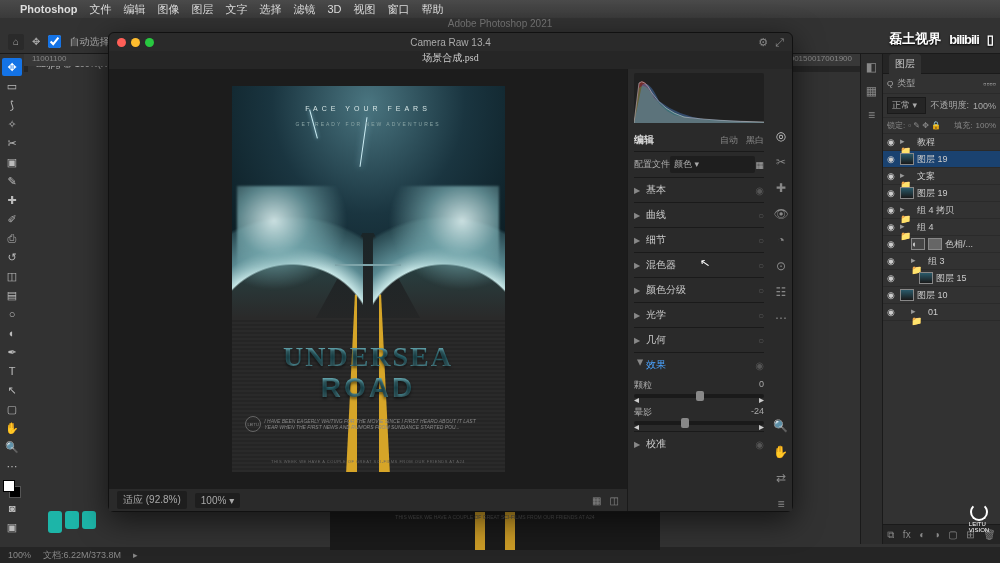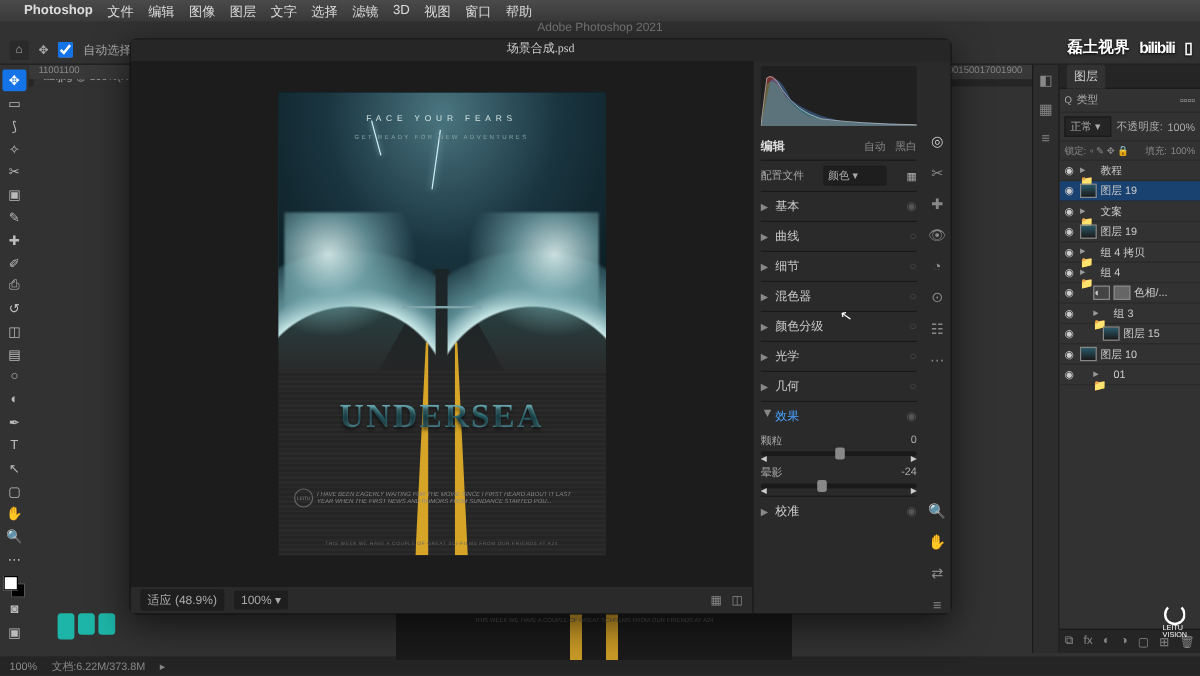--- a/index.html
+++ b/index.html
@@ -100,21 +100,21 @@
 
 
 .craw-side { width:165px; background:#2a2a2a; border-left:1px solid #1a1a1a; display:flex; }
 .craw-sidetools { width:22px; background:#2a2a2a; display:flex; flex-direction:column; align-items:center; padding-top:60px; gap:12px; color:#888; font-size:12px;}
 .craw-sidepanel { flex:1; display:flex; flex-direction:column; padding:4px 6px 0 6px; }
 .histo { height:50px; background:#202020; position:relative; border-radius:2px; margin-bottom:6px;}
 .histo svg { width:100%; height:100%; }
 .edit-hdr { display:flex; align-items:center; font-size:10px; color:#ddd; padding:4px 0; border-bottom:1px solid #1a1a1a;}
 .edit-hdr .auto { margin-left:auto; font-size:9px; color:#888; cursor:pointer;}
 .edit-hdr .bw { margin-left:8px; font-size:9px; color:#888; cursor:pointer;}
-.profile-row { display:flex; align-items:center; gap:16px; padding:4px 0; font-size:9px; color:#aaa;}
+.profile-row { display:flex; align-items:center; gap:0; padding:4px 0; font-size:9px; color:#aaa;}
 .profile-sel { flex:1; background:#1e1e1e; padding:2px 4px; border-radius:2px; cursor:pointer;}
 .section { display:flex; align-items:center; padding:5px 0; font-size:10px; color:#ccc; cursor:pointer; border-top:1px solid #1a1a1a;}
 .section .chev { width:12px; color:#888; font-size:8px;}
 .section .eye2 { margin-left:auto; color:#555; font-size:10px;}
 .section.open .chev { transform:rotate(90deg);}
 .section.highlight { color:#4aa3ff;}
 .slider-row { padding:2px 0 6px 0;}
 .slider-row .lbl { display:flex; justify-content:space-between; font-size:9px; color:#aaa; margin-bottom:2px;}
 .slider-row .track { height:4px; background:#1a1a1a; border-radius:2px; position:relative;}
 .slider-row .thumb { position:absolute; top:-3px; width:8px; height:10px; background:#888; border-radius:2px; cursor:pointer;}
@@ -331,47 +331,58 @@
     <div class="swirl"></div>
     <div>LEITU<br>VISION</div>
   </div>
 <div class="vid-marks">
     <span></span>
     <span></span>
     <span></span>
   </div>
 
 <div class="craw">
+  <div class="craw-titlebar">
+    <div class="craw-traffic">
+        <span class="tr-r"></span>
+        <span class="tr-y"></span>
+        <span class="tr-g"></span>
+      </div>
+    <span>Camera Raw 13.4</span>
+    <span class="craw-gear">⚙</span>
+    <span class="craw-full">⤢</span>
+  </div>
   <div class="craw-subtitle">场景合成.psd</div>
   <div class="craw-body">
     <div class="craw-preview">
       <div class="craw-canvas">
         <div class="poster">
           <div class="sky"></div>
           <div class="lightning"></div>
             <div class="lightning2"></div>
           <div class="road"></div>
           <div class="road-texture"></div>
           <div class="line l1"></div>
             <div class="line l2"></div>
           <div class="wave l"></div>
             <div class="wave r"></div>
           <div class="wave-foam-l"></div>
             <div class="wave-foam-r"></div>
           <div class="horizon"></div>
           <div class="tag1">FACE YOUR FEARS</div>
           <div class="tag2">GET READY FOR NEW ADVENTURES</div>
           <div class="title1">UNDERSEA</div>
+          <div class="title2">ROAD</div>
           <div class="badge">LEITU</div>
           <div class="desc">I HAVE BEEN EAGERLY WAITING FOR THE MOVIE SINCE I FIRST HEARD ABOUT IT LAST YEAR WHEN THE FIRST NEWS AND RUMORS FROM SUNDANCE STARTED POU...</div>
           <div class="footer">THIS WEEK WE HAVE A COUPLE OF GREAT SCI-FILMS FROM OUR FRIENDS AT A24</div>
         </div>
       </div>
       <div class="craw-zoombar">
-        <div class="craw-zoom-sel"><span>适应 (48.9%)</span></div>
+        <div class="craw-zoom-sel"><span>适应 (92.8%)</span></div>
         <div class="craw-zoom-sel"><span>100%</span> ▾</div>
         <div class="craw-viewicons">
           <span>▦</span>
           <span>◫</span>
         </div>
       </div>
     </div>
     <div class="craw-side">
       <div class="craw-sidepanel">
         <div class="histo">

